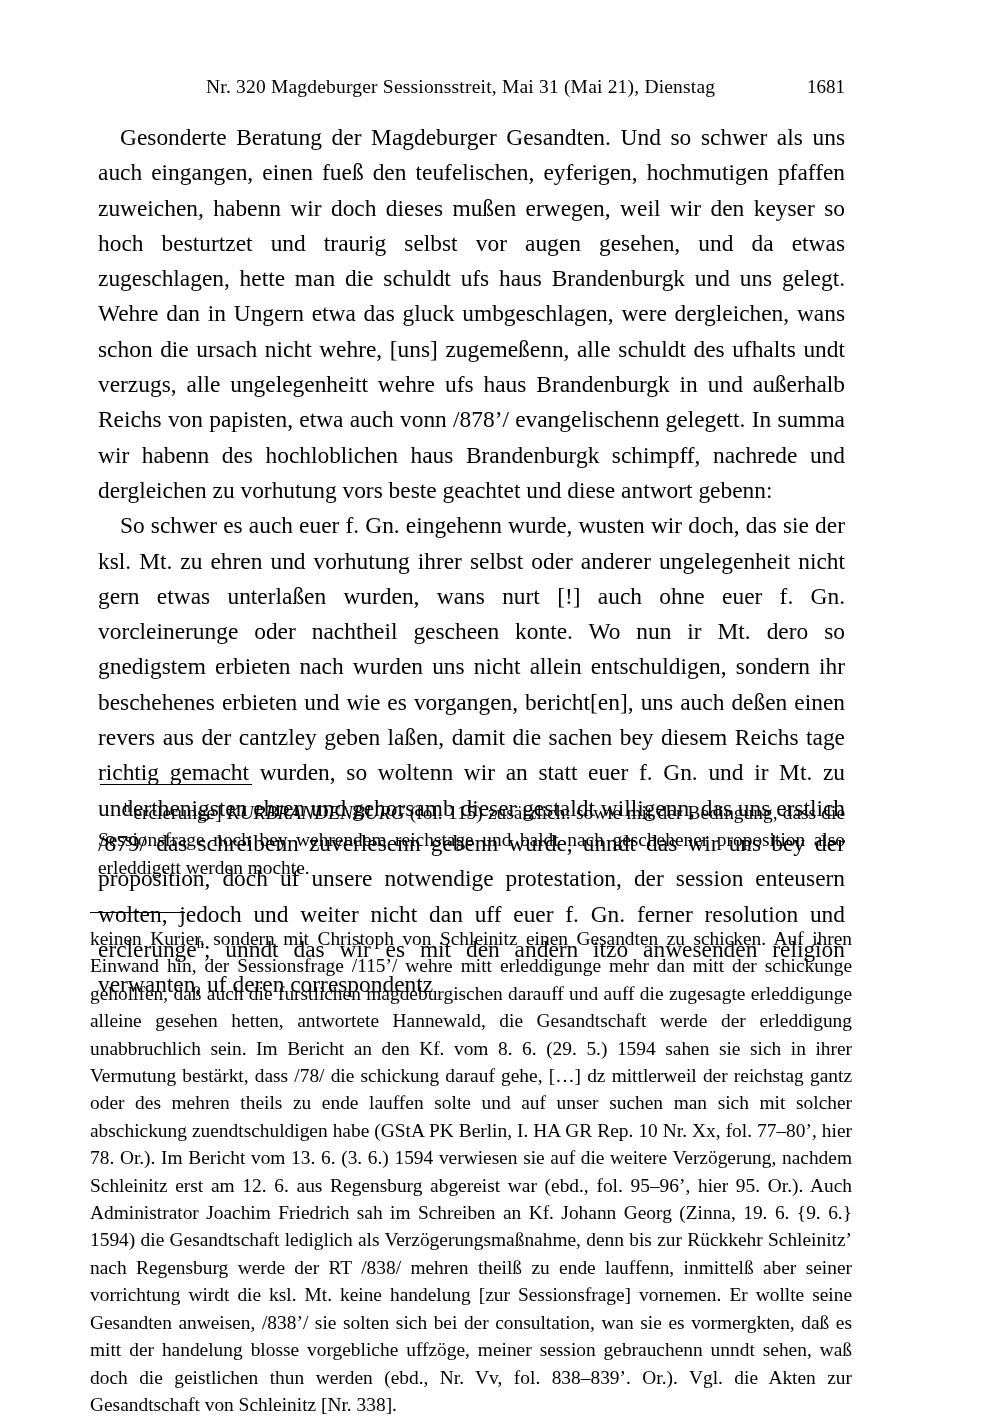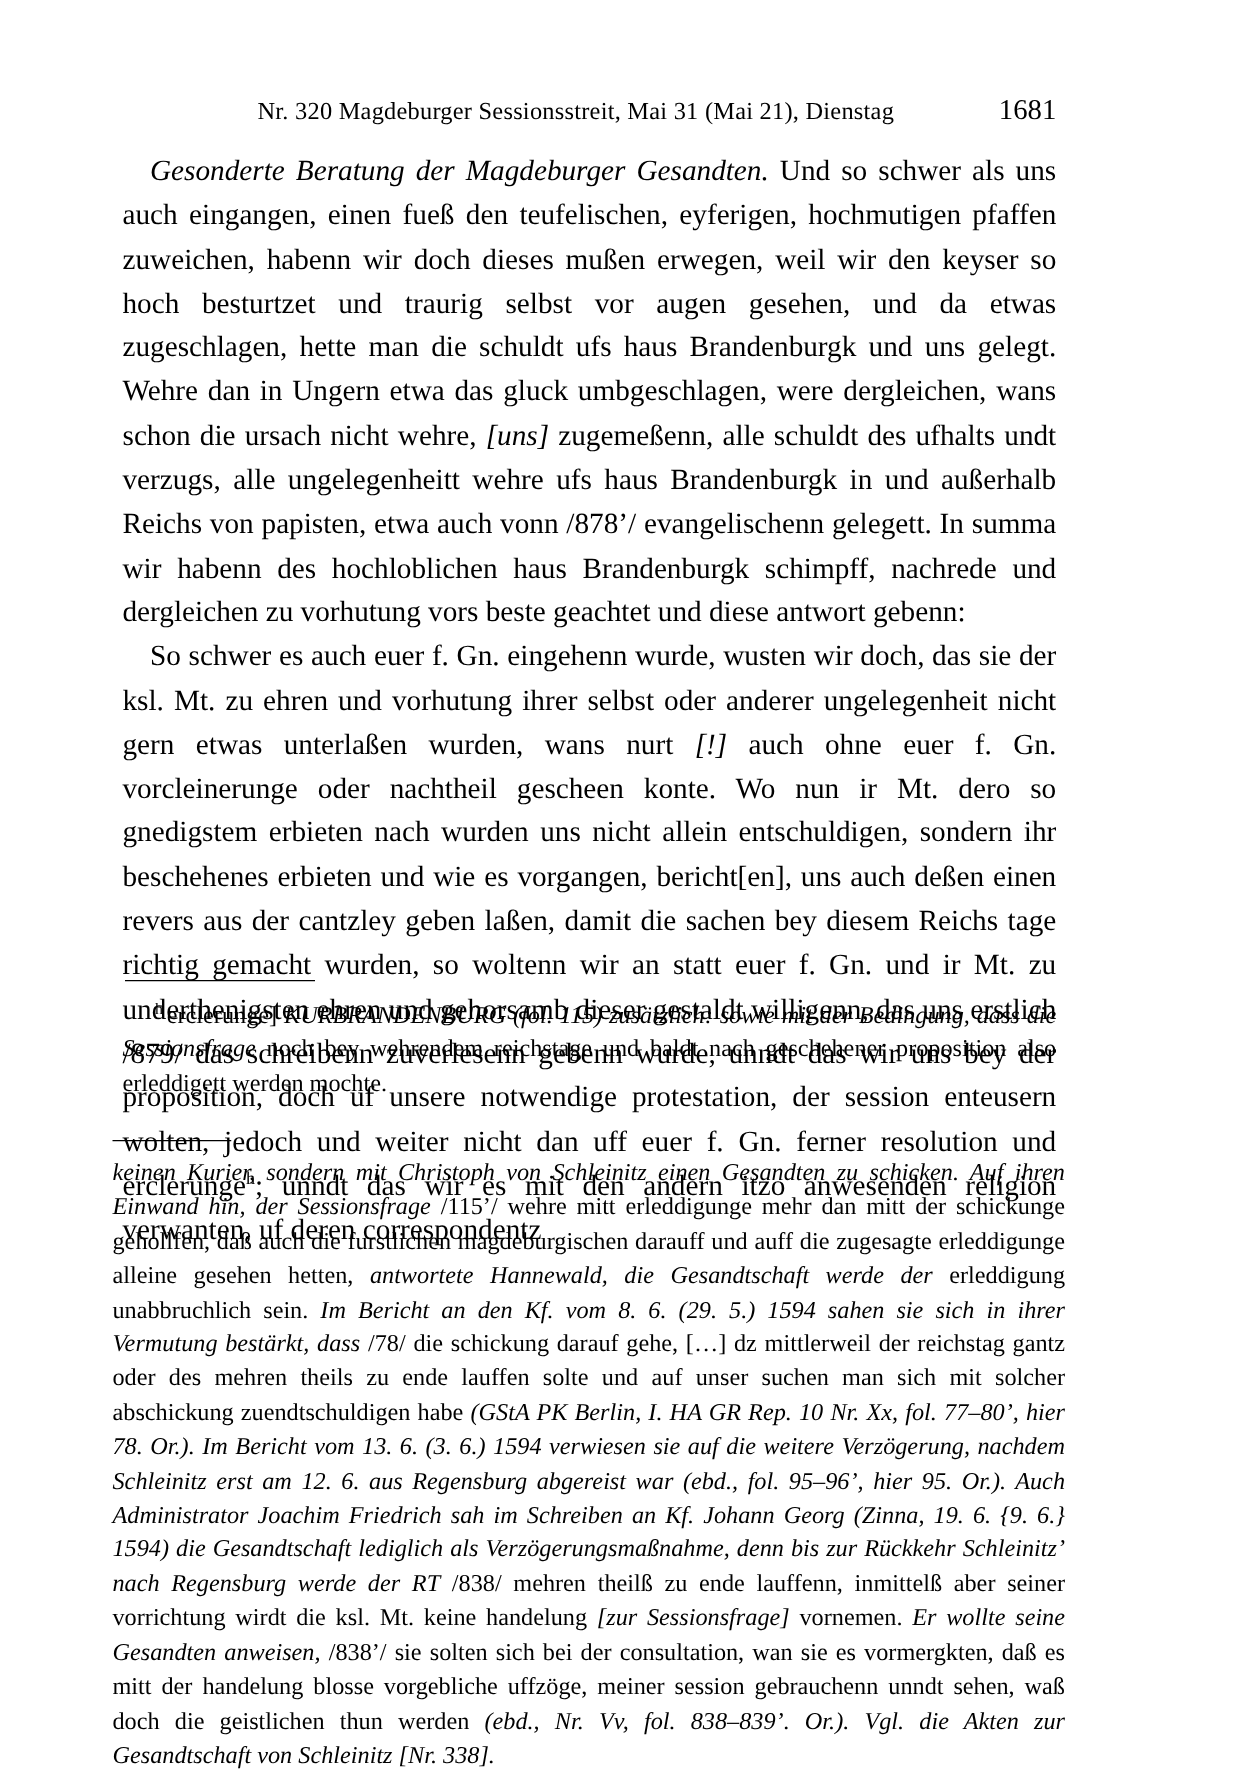--- a/index.html
+++ b/index.html
@@ -34,42 +34,42 @@
     font-size: 19.5px;
   }
   .rh-title {
     flex: 0 1 auto;
     margin-left: 108px;
     white-space: nowrap;
     letter-spacing: 0.01em;
   }
   .rh-folio {
     flex: 0 0 auto;
-    font-size: 23px;
+    font-size: 19px;
     line-height: 1;
   }
   
   .body-block {
     position: absolute;
     left: 98px;
     top: 120px;
     width: 747px;
   }
   p.para {
     margin: 0;
     font-size: 23.4px;
     line-height: 35.3px;
     text-align: justify;
     text-justify: inter-word;
     text-indent: 22px;
     hyphens: manual;
     -webkit-hyphens: manual;
   }
   p.para:last-child { margin-bottom: 0; }
-  .it { font-style: italic; }
+  .it { }
   sup.fnmark {
     font-size: 0.62em;
     vertical-align: super;
     line-height: 0;
   }
   
   .fn-variants {
     position: absolute;
     left: 98px;
     top: 784px;

